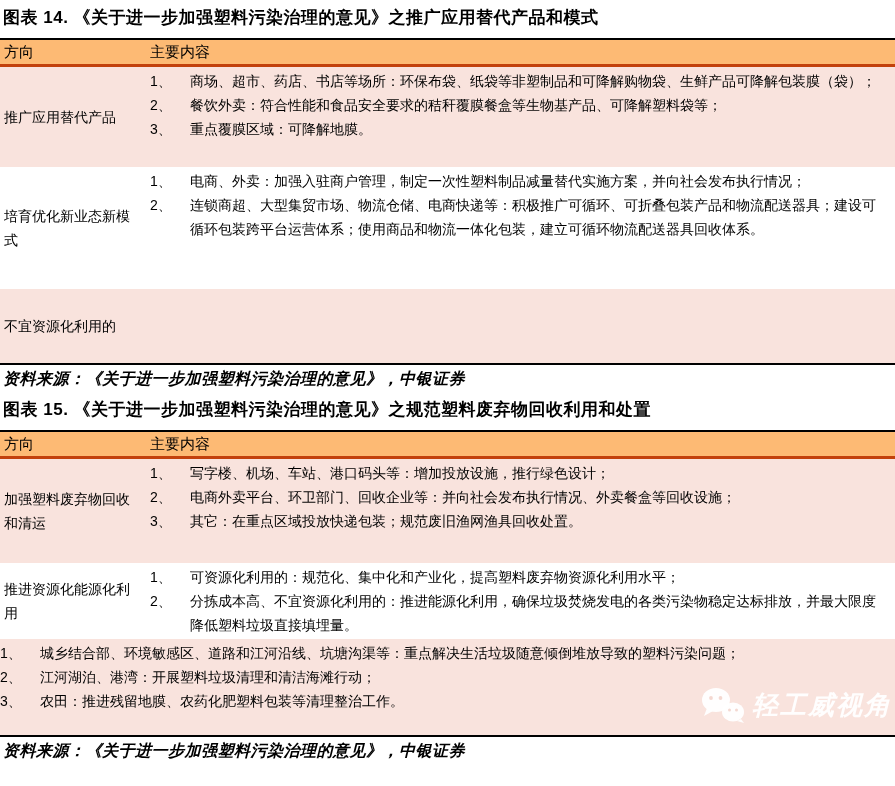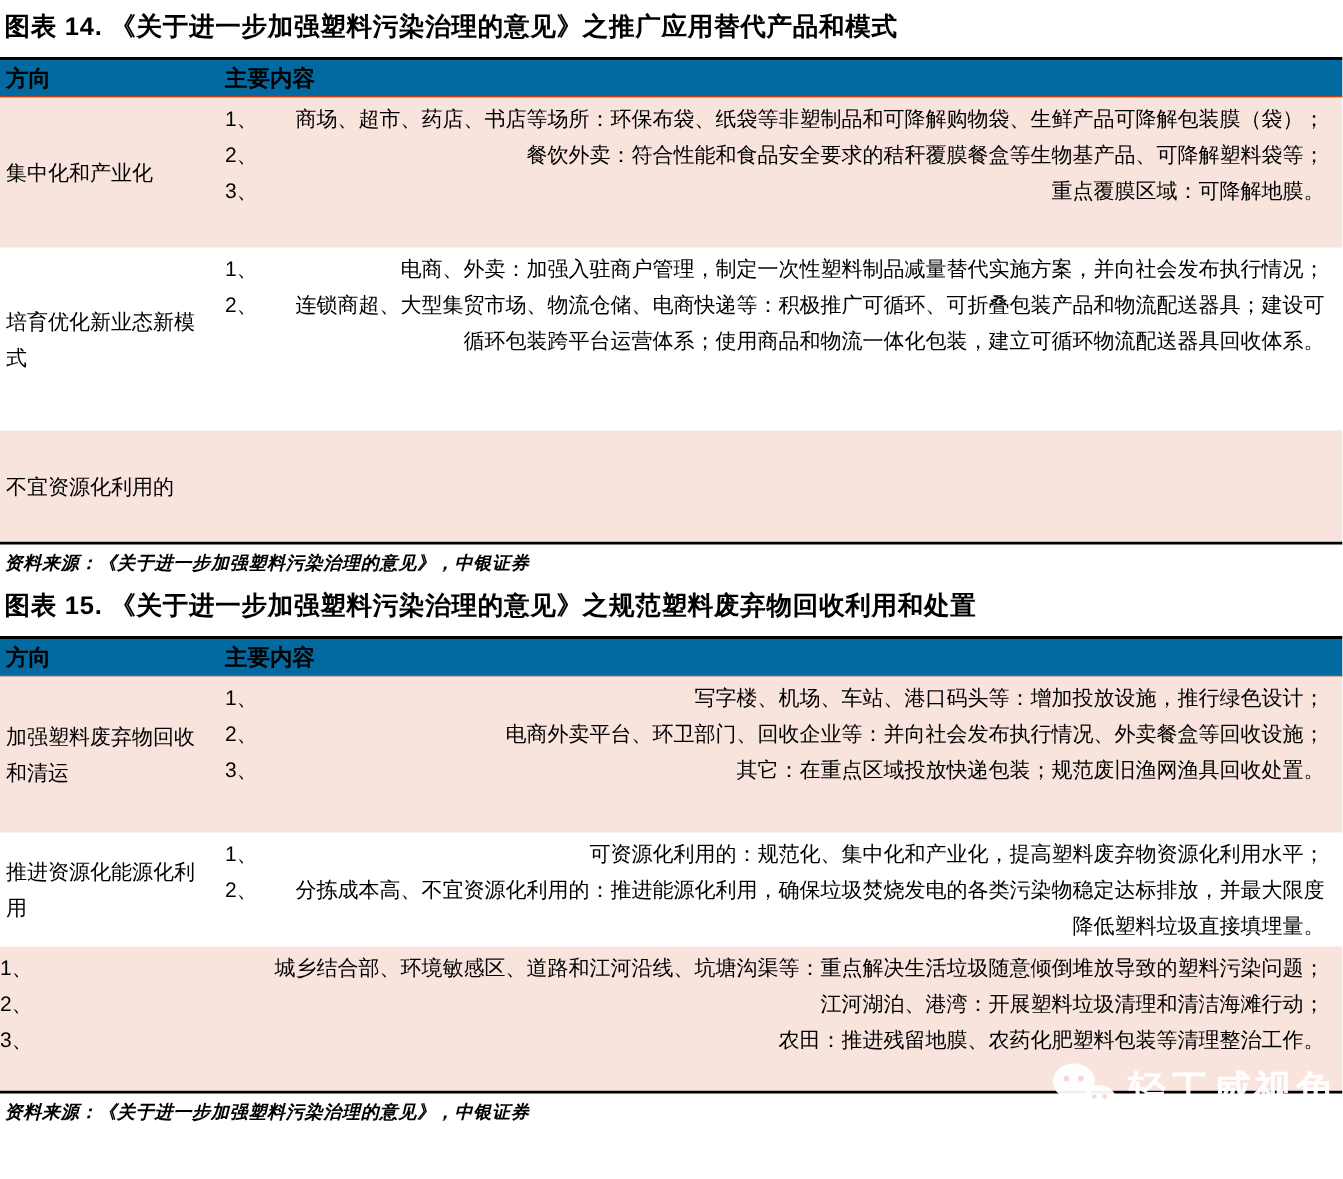--- a/index.html
+++ b/index.html
@@ -25,25 +25,25 @@
   .sec2 { }
 
   .table {
     margin-top: 9px;
     border-top: 2px solid #000;
     border-bottom: 2px solid #000;
     width: 895px;
   }
   .thead {
     display: flex;
-    font-weight: bold;
+    font-weight: normal;
     font-size: 15px;
     padding: 3px 0 2px 0;
-    border-bottom: 1px solid #c2410c;
-    background: #0369a1;
+    border-bottom: 3px solid #c2410c;
+    background: #fdba74;
   }
   .thead .c1 { width: 150px; padding-left: 4px; box-sizing: border-box; }
   .thead .c2 { flex: 1; }
 
   .trow { display: flex; font-size: 14px; line-height: 24px; }
   .trow.shaded { background: #f9e3dd; }
   .dir-cell {
     width: 150px;
     box-sizing: border-box;
     padding-left: 4px;
@@ -51,47 +51,48 @@
     display: flex;
     align-items: center;
   }
   .content-cell {
     flex: 1;
     padding: 2px 12px 2px 0;
     box-sizing: border-box;
   }
   .item { display: flex; }
   .item .num { width: 40px; flex: 0 0 40px; }
-  .item .txt { flex: 1; text-align: right; }
+  .item .txt { flex: 1; }
   .plain-text { padding-right: 2px; }
 
   .r1a { min-height: 100px; }
   .r1b { min-height: 122px; }
   .r1c { min-height: 74px; }
   .r2a { min-height: 104px; }
   .r2b { min-height: 72px; }
   .r2c { min-height: 96px; }
 
   .source {
     font-family: "Liberation Serif", serif;
     font-style: italic;
     font-weight: bold;
-    font-size: 12px;
+    font-size: 16px;
     padding: 4px 0 2px 3px;
     letter-spacing: 0.5px;
   }
 
   .watermark {
     position: absolute;
     left: 700px;
-    top: 708px;
+    top: 687px;
     display: flex;
     align-items: center;
     gap: 6px;
     pointer-events: none;
+    font-style: italic;
   }
   .watermark .wm-text {
     color: rgba(255,255,255,0.95);
     font-size: 26px;
     font-weight: bold;
     letter-spacing: 2px;
     line-height: 30px;
   }
   .wm-icon { width: 46px; height: 36px; }
 </style>
@@ -102,21 +103,21 @@
 
   <div class="fig-title">图表 14. 《关于进一步加强塑料污染治理的意见》之推广应用替代产品和模式</div>
 
   <div class="table">
     <div class="thead">
       <div class="c1">方向</div>
       <div class="c2">主要内容</div>
     </div>
 
     <div class="trow shaded r1a">
-      <div class="dir-cell">集中化和产业化</div>
+      <div class="dir-cell">推广应用替代产品</div>
       <div class="content-cell">
         <div class="item">
           <span class="num">1、</span>
           <span class="txt">商场、超市、药店、书店等场所：环保布袋、纸袋等非塑制品和可降解购物袋、生鲜产品可降解包装膜（袋）；</span>
         </div>
         <div class="item">
           <span class="num">2、</span>
           <span class="txt">餐饮外卖：符合性能和食品安全要求的秸秆覆膜餐盒等生物基产品、可降解塑料袋等；</span>
         </div>
         <div class="item">

